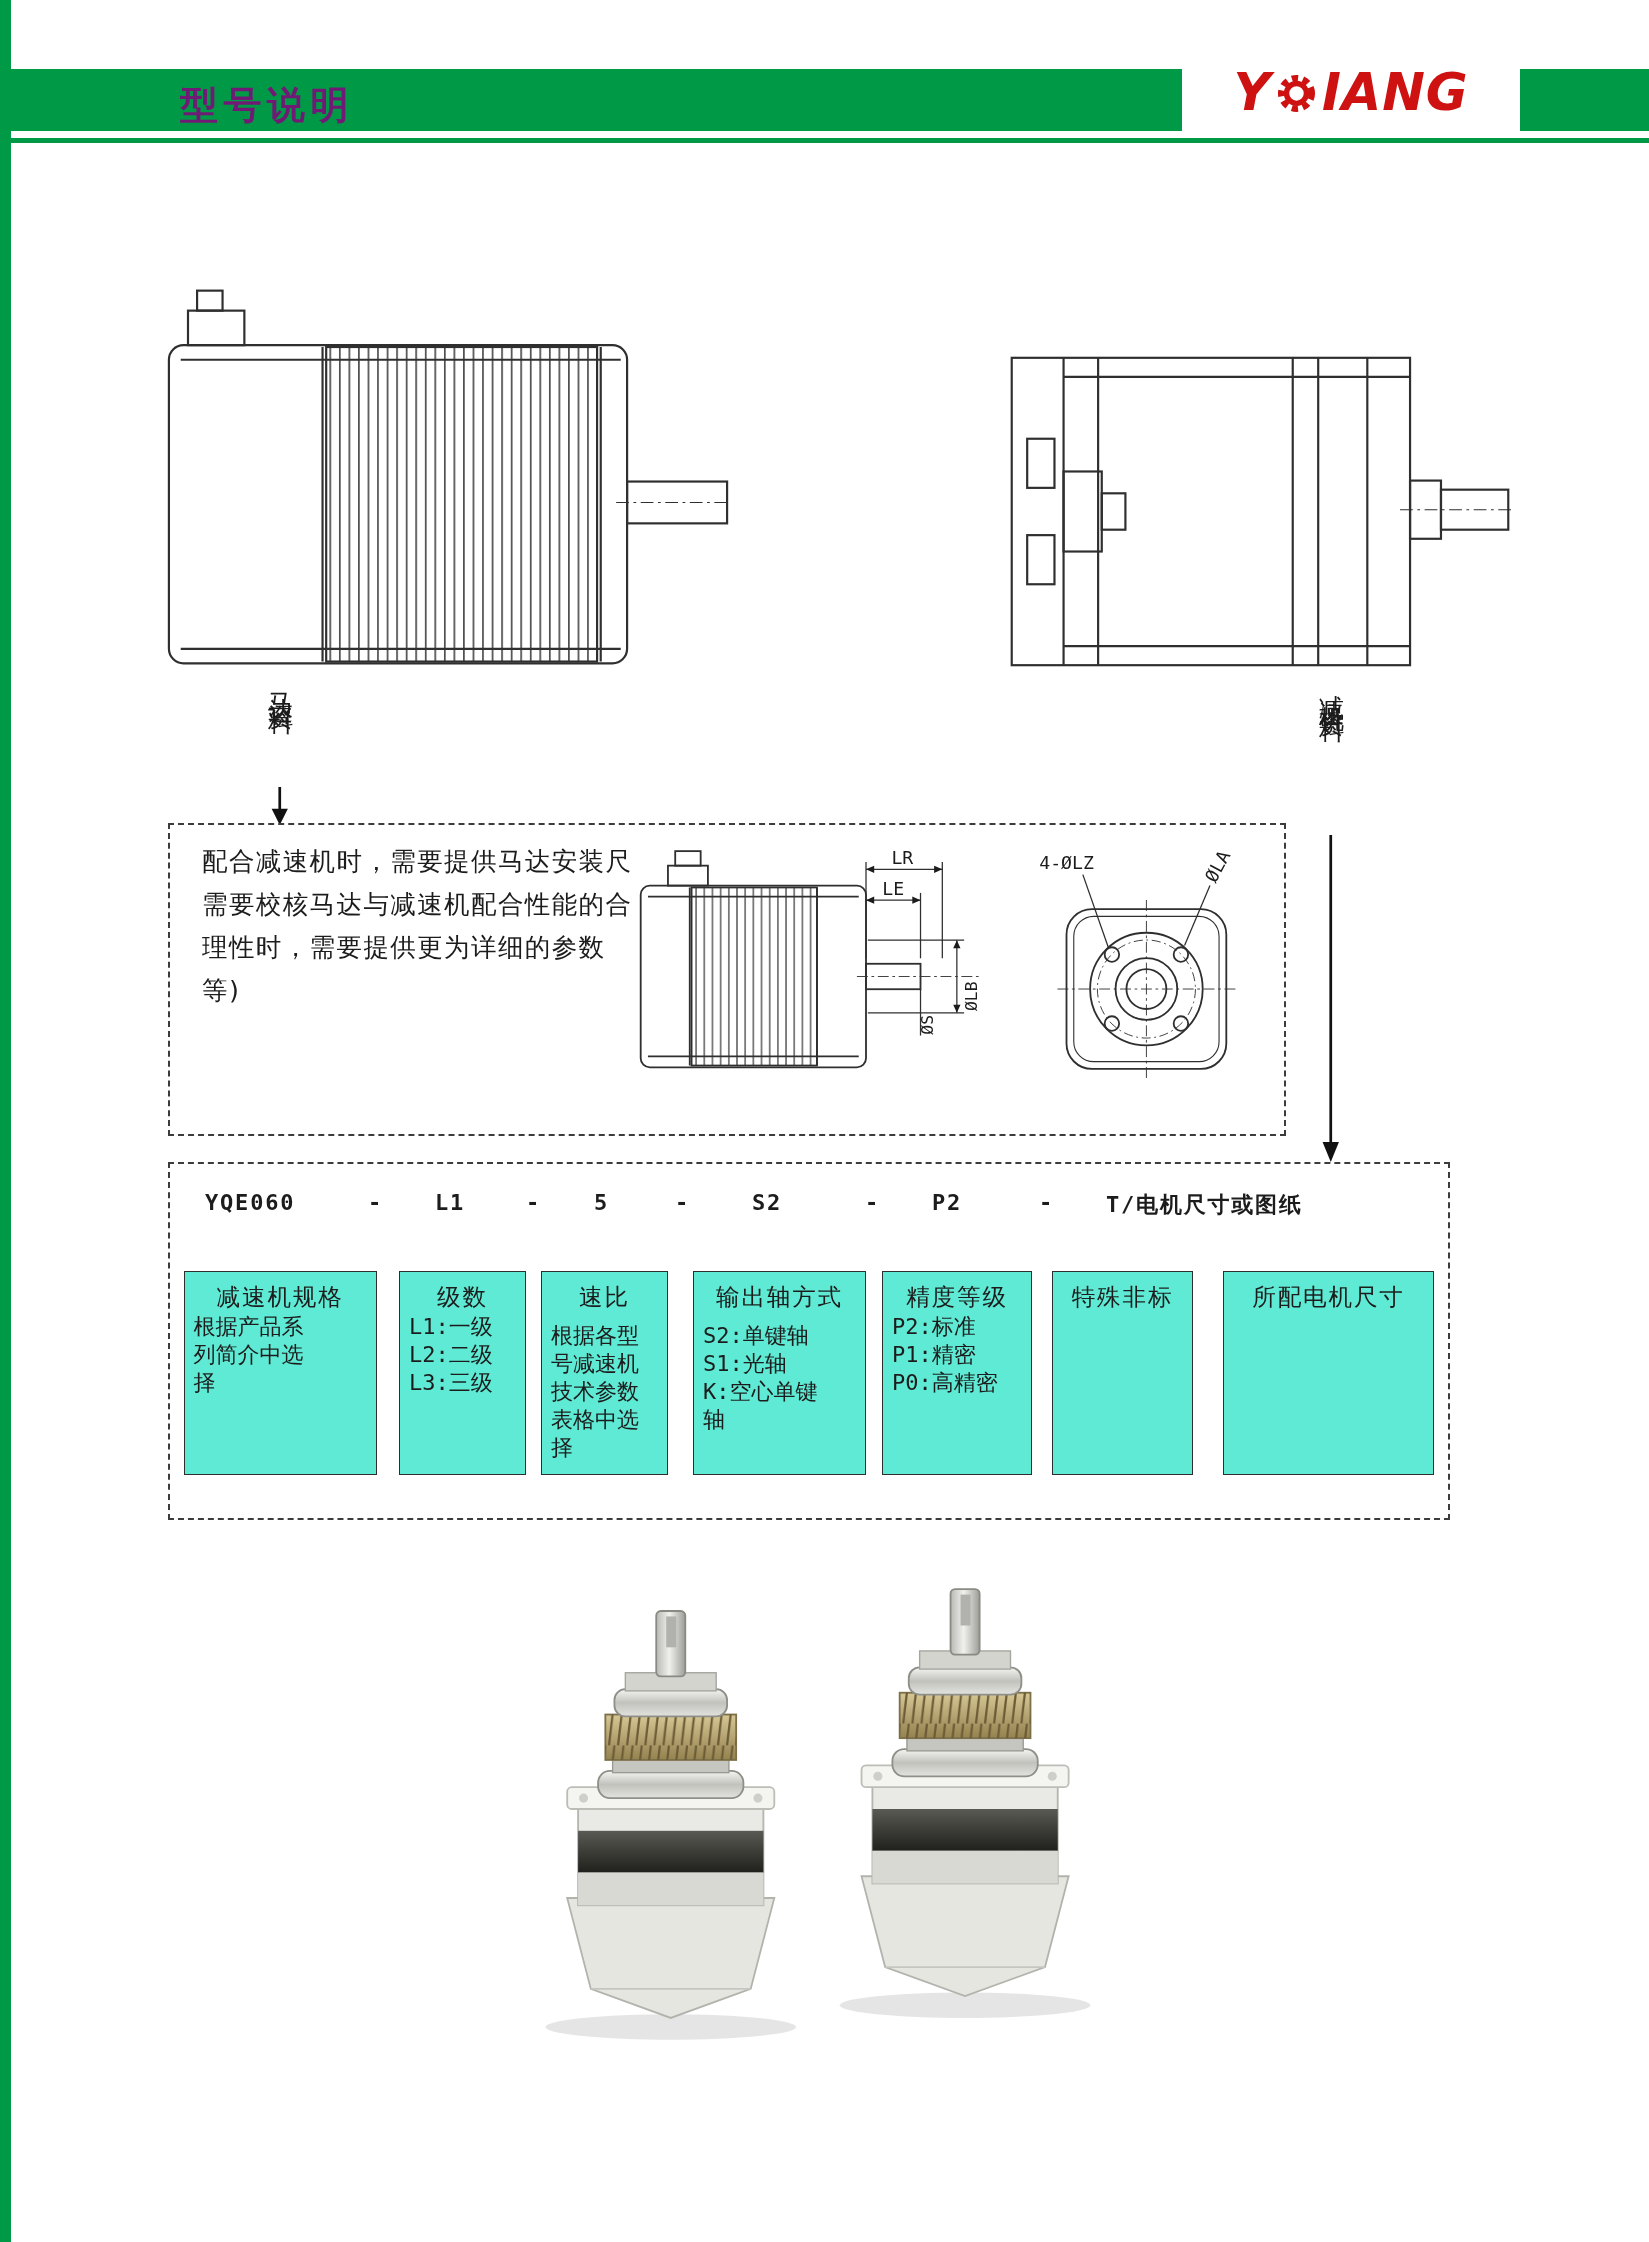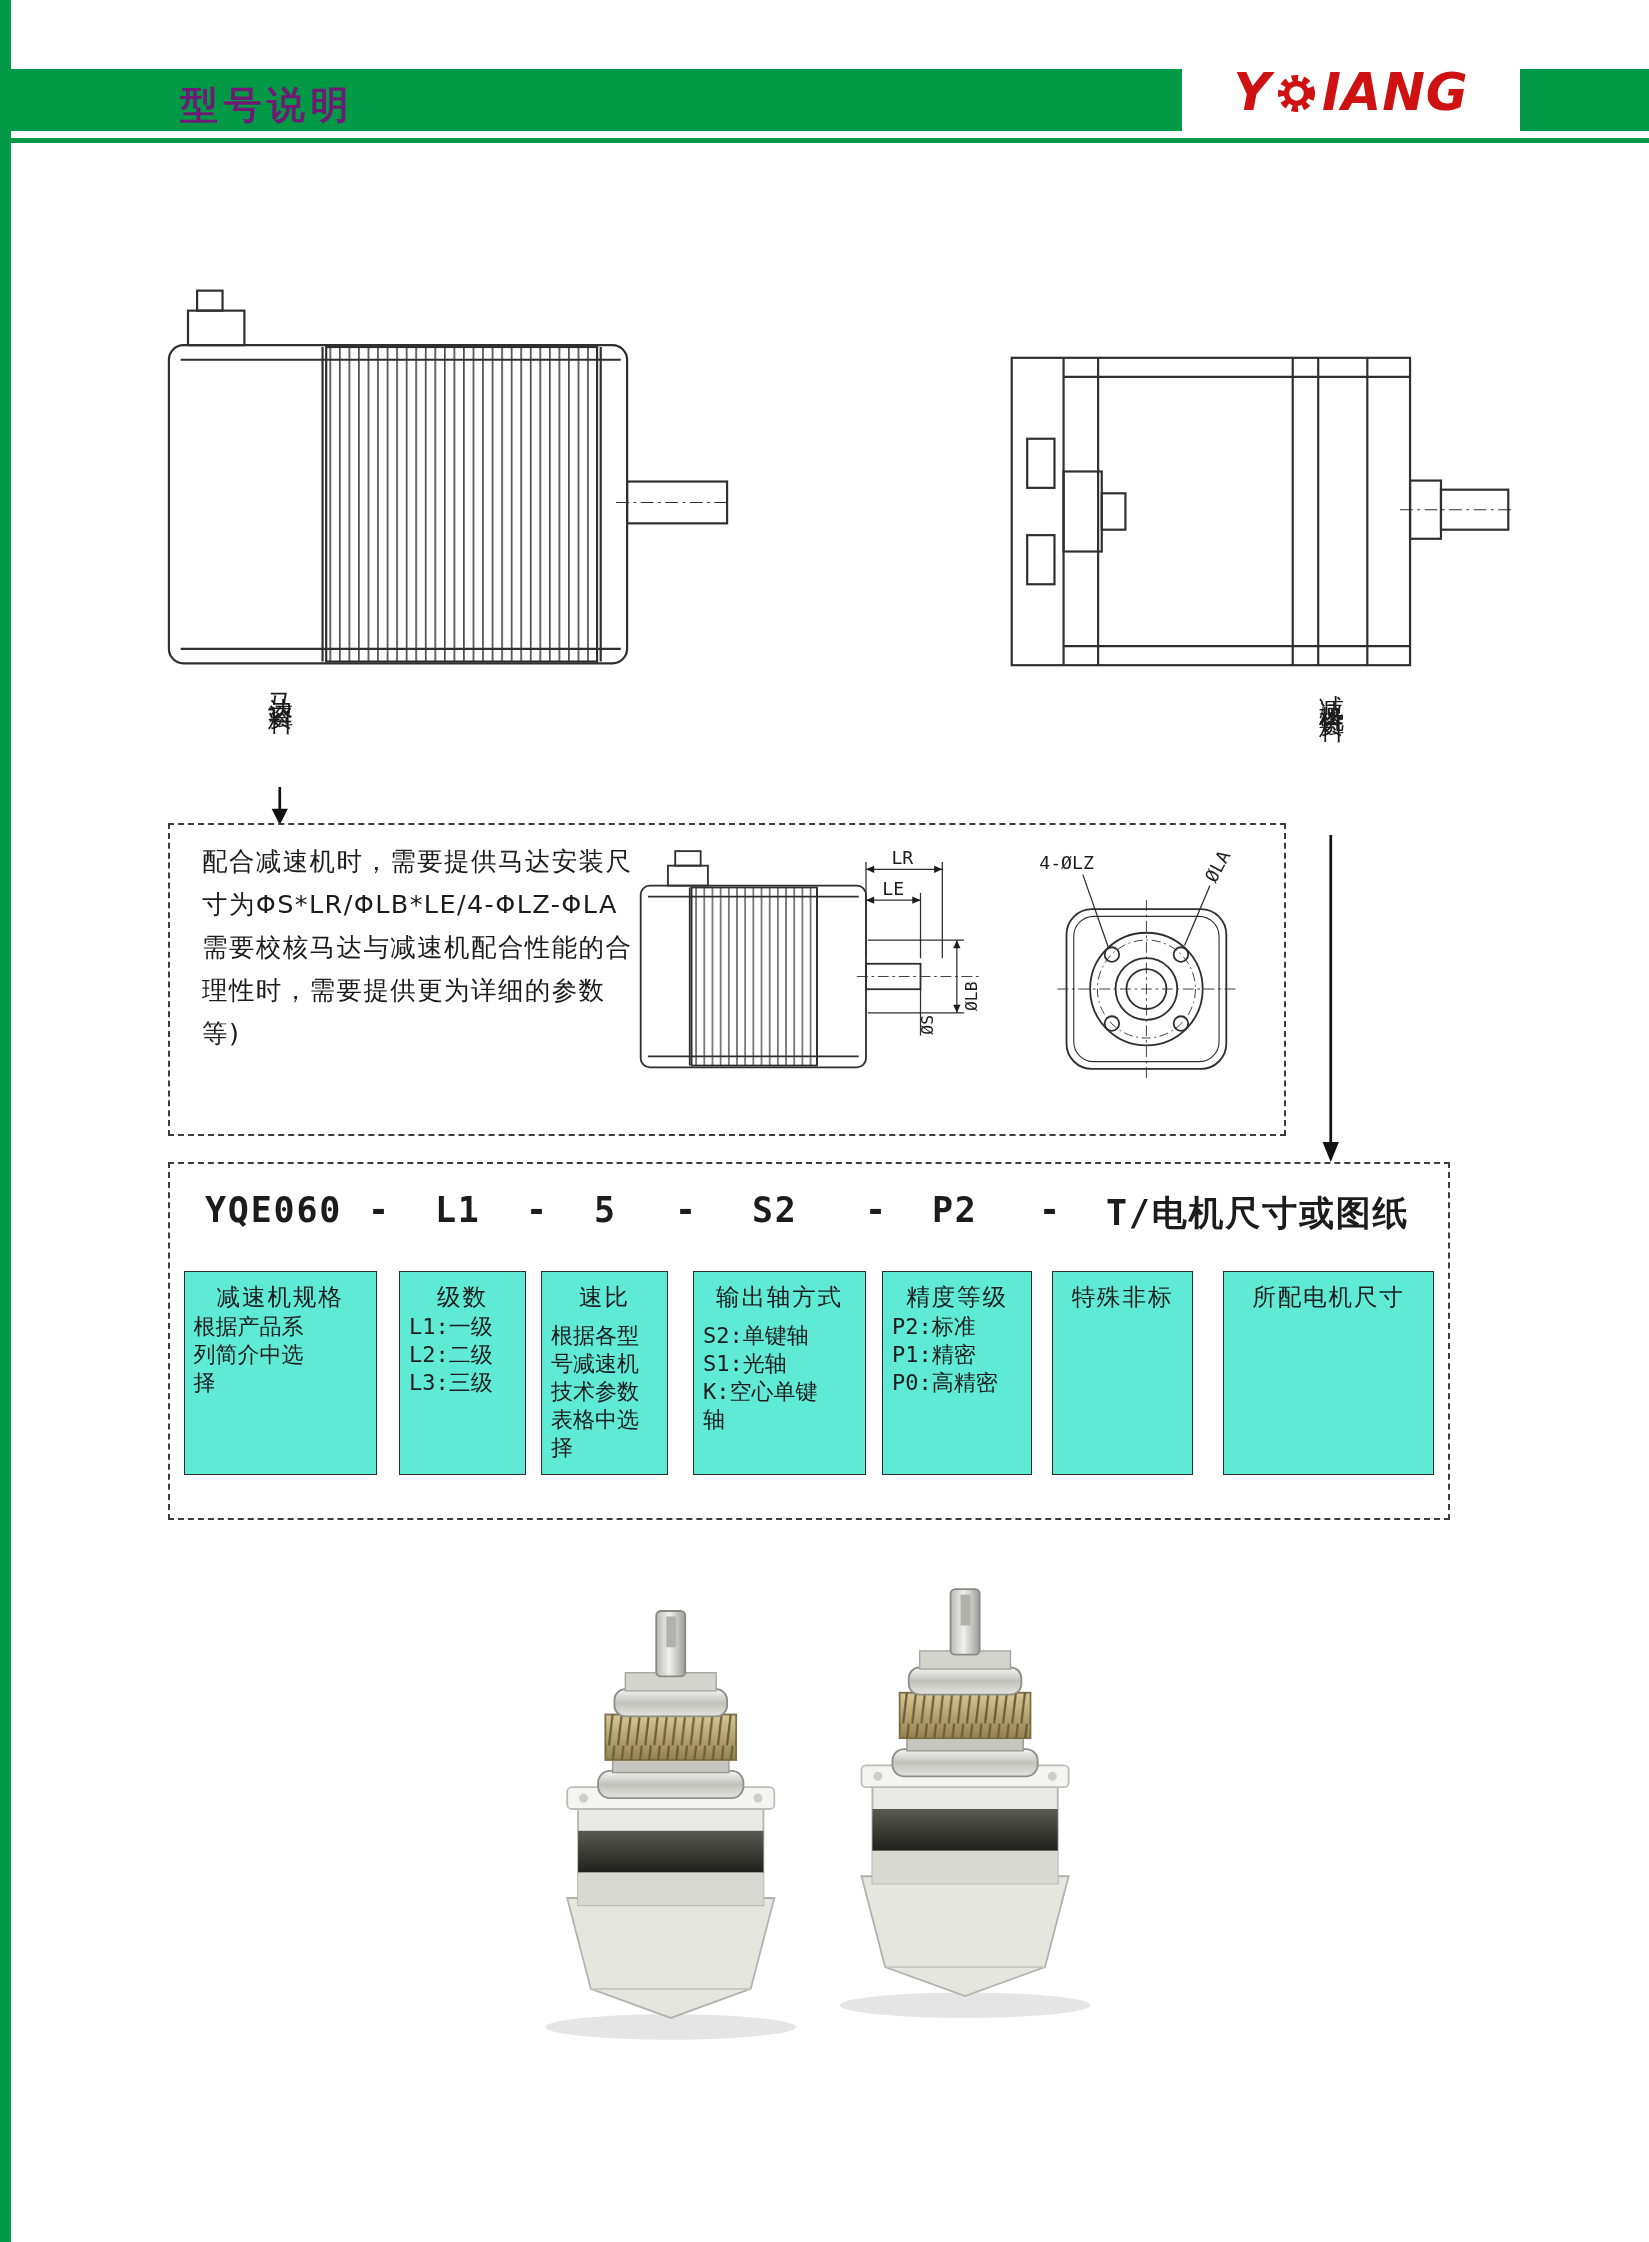--- a/index.html
+++ b/index.html
@@ -12,21 +12,21 @@
   .header-underline{left:0;top:138px;width:1649px;height:4.5px;background:#009a47;}
   .logo-box{left:1182px;top:49px;width:338px;height:87px;background:#fff;
             display:flex;align-items:center;justify-content:center;}
   .logo{display:flex;align-items:center;gap:1.8px;font-style:italic;font-weight:800;
         font-size:51px;color:#ce1111;letter-spacing:0.9px;}
   .flow-label{writing-mode:vertical-rl;text-orientation:upright;font-size:25.5px;
               letter-spacing:5.5px;color:#1c1c1c;white-space:nowrap;}
   .dashed-box{border:2.7px dashed #3c3c3c;background:#fff;box-sizing:border-box;}
   .info-lines{left:32px;top:14.5px;width:436px;font-size:25.5px;line-height:43px;letter-spacing:1.4px;}
   .code-part{position:absolute;top:25.5px;font-family:"DejaVu Sans Mono","DejaVu Sans",monospace;
-             font-size:35px;font-weight:bold;letter-spacing:1.8px;white-space:nowrap;}
+             font-size:22px;font-weight:bold;letter-spacing:1.8px;white-space:nowrap;}
   .col{position:absolute;top:107px;height:204px;border:1.8px solid #2e2e2e;background:#5eead4;box-sizing:border-box;}
   .col-title{text-align:center;margin-top:9px;font-size:23.6px;letter-spacing:1.8px;}
   .col-lines{padding-left:9px;font-family:"DejaVu Sans Mono","DejaVu Sans",monospace;
              font-size:22px;line-height:28px;}
   .col-lines.tight{margin-top:9px;}
   svg{display:block;}
   svg text{font-family:"DejaVu Sans Mono","DejaVu Sans",monospace;fill:#1c1c1c;}
 </style>
 </head>
 <body>
@@ -96,21 +96,20 @@
 
   <div class="abs flow-label" style="left:1315px;top:675px">减速机资料</div>
   <svg class="abs" style="left:1318px;top:835px" width="25.5" height="327" viewBox="0 0 28 360">
     <line x1="14" y1="0" x2="14" y2="340" stroke="#111" stroke-width="3"></line>
     <polygon points="5,338 23,338 14,360" fill="#111"></polygon>
   </svg>
 
   <div class="abs dashed-box" style="left:168px;top:823px;width:1118px;height:313px;">
     <div class="abs info-lines">
       <div>配合减速机时，需要提供马达安装尺</div>
-      <div>寸为ΦS*LR/ΦLB*LE/4-ΦLZ-ΦLA</div>
       <div>需要校核马达与减速机配合性能的合</div>
       <div>理性时，需要提供更为详细的参数</div>
       <div>等)</div>
     </div>
 
     <svg class="abs" style="left:418px;top:14.5px" width="427" height="273" viewBox="0 0 470 300">
       <defs>
         <pattern id="fins2" width="9" height="8" patternUnits="userSpaceOnUse">
           <line x1="2" y1="0" x2="2" y2="8" stroke="#2f2f2f" stroke-width="1.3"></line>
         </pattern>

